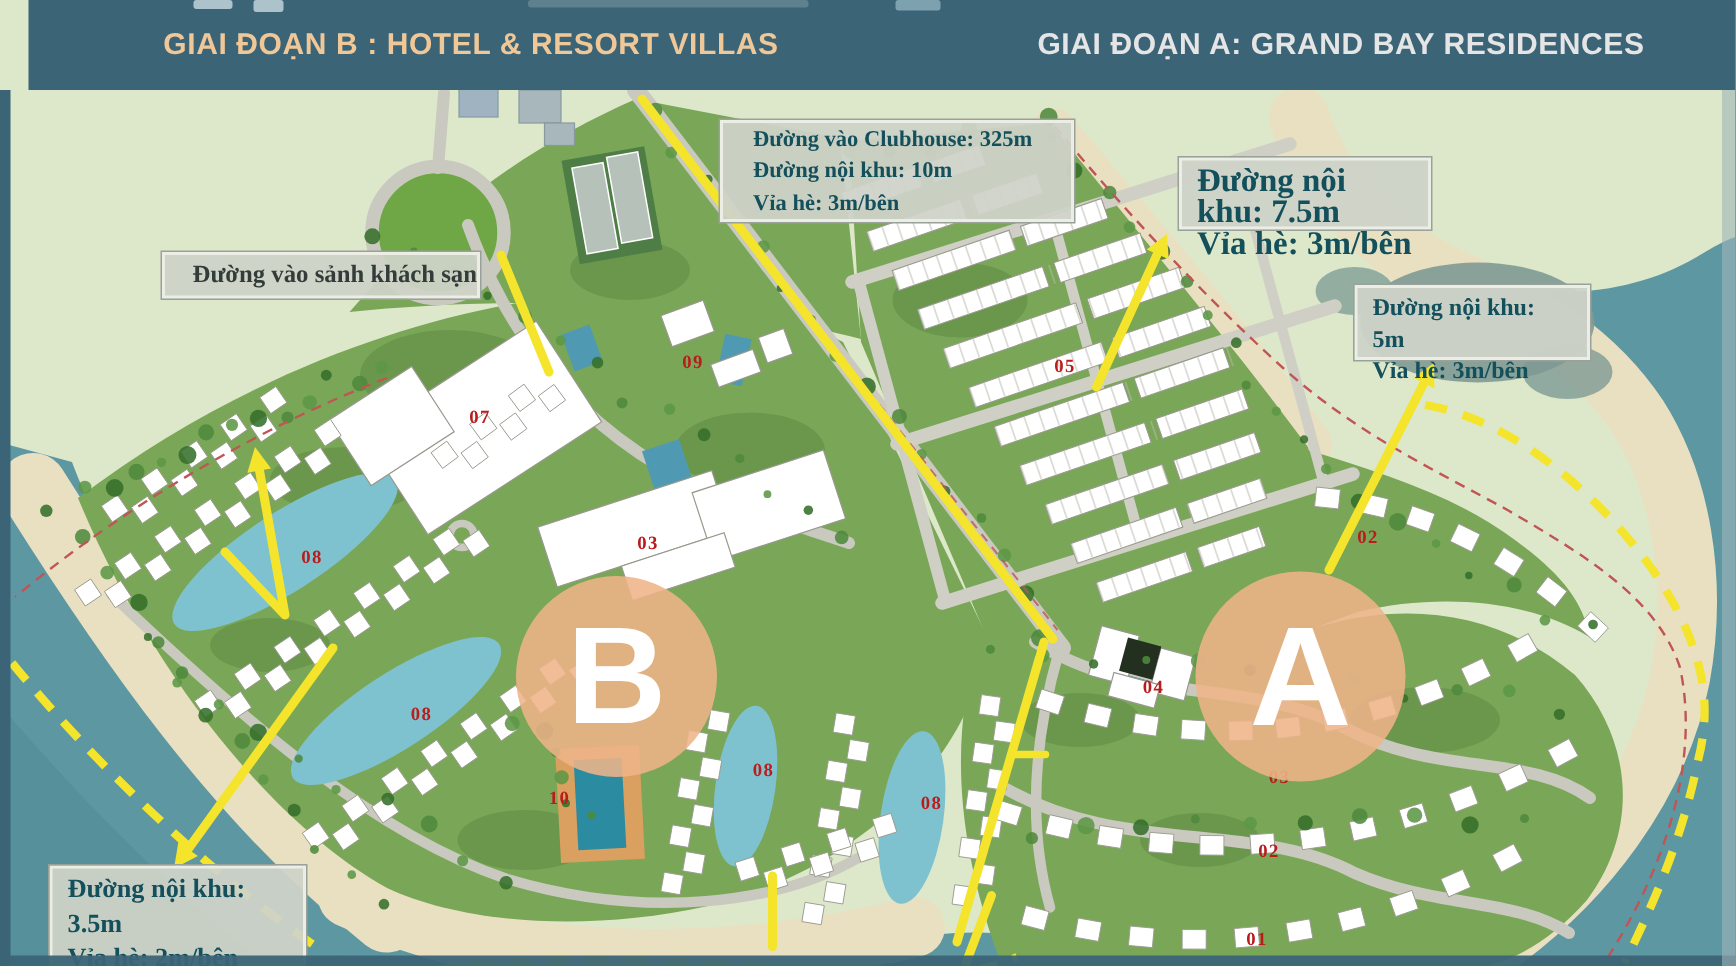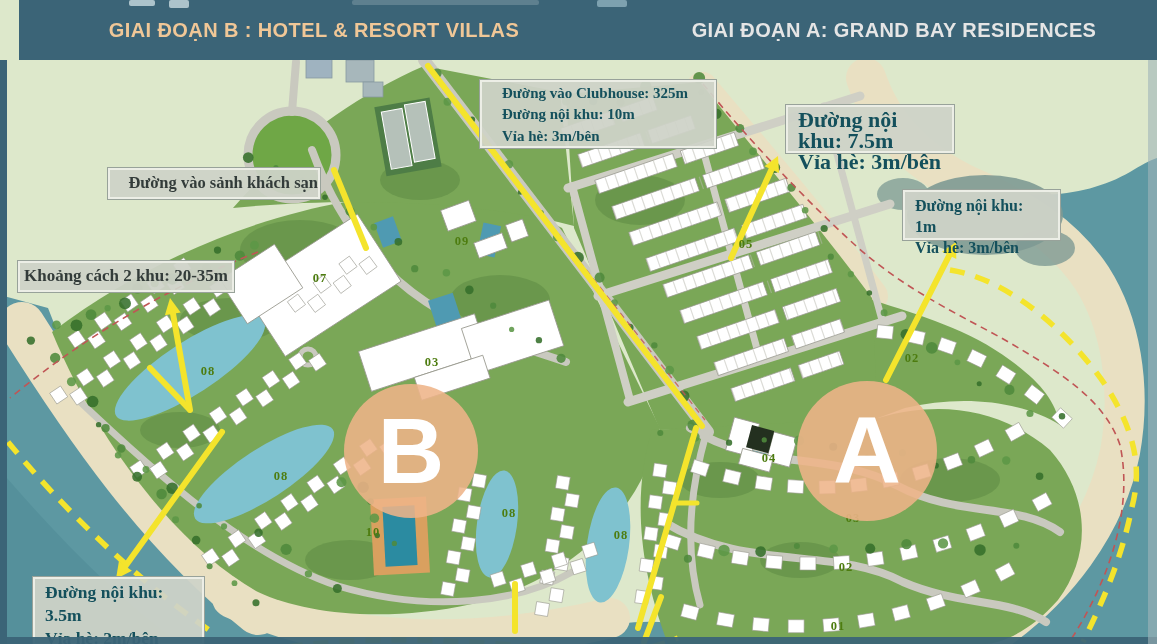--- a/index.html
+++ b/index.html
@@ -23,21 +23,21 @@
   .map-label.gray-text{color:#333c3a;}
 
   
   .phase-circle{position:absolute;z-index:20;border-radius:50%;
                 background:rgba(238,180,137,.88);
                 display:flex;align-items:center;justify-content:center;
                 color:#fff;font-weight:700;}
   
   .zone-num{position:absolute;z-index:15;width:26px;text-align:center;
             font-family:"Liberation Serif",serif;font-weight:700;font-size:12.5px;
-            color:#4d7c0f;letter-spacing:1px;}
+            color:#b91c1c;letter-spacing:1px;}
 
   
   .edge{position:absolute;z-index:35;}
 </style>
 </head>
 <body>
 
 <div id="stage">
 
   <svg id="map" viewBox="0 0 1157 644">
@@ -497,21 +497,21 @@
       <polygon points="170,298 180.7,312.4 164.9,315.2"></polygon>
       <polygon points="116,579 118.9,561.3 131.9,570.7"></polygon>
       <polygon points="778,156 779.1,172.9 764.5,166.3"></polygon>
       <polygon points="956,242 956.3,259 942.1,251.8"></polygon>
     </g>
   </svg>
 
   <span class="zone-num" style="left:307px;top:271px">07</span>
   <span class="zone-num" style="left:449px;top:234px">09</span>
   <span class="zone-num" style="left:419px;top:355px">03</span>
-  <span class="zone-num" style="left:733px;top:237px">05</span>
+  <span class="zone-num" style="left:697px;top:237px">05</span>
   <span class="zone-num" style="left:899px;top:351px">02</span>
   <span class="zone-num" style="left:756px;top:451px">04</span>
   <span class="zone-num" style="left:840px;top:511px">03</span>
   <span class="zone-num" style="left:833px;top:560px">02</span>
   <span class="zone-num" style="left:825px;top:619px">01</span>
   <span class="zone-num" style="left:195px;top:364px">08</span>
   <span class="zone-num" style="left:268px;top:469px">08</span>
   <span class="zone-num" style="left:496px;top:506px">08</span>
   <span class="zone-num" style="left:608px;top:528px">08</span>
   <span class="zone-num" style="left:360px;top:525px">10</span>
@@ -529,27 +529,26 @@
     <div>Đường nội khu: 10m</div>
     <div>Vỉa hè: 3m/bên</div>
   </div>
 
   <div class="map-label" style="left:775px;top:105px;width:168px;height:48px;font-size:22px;line-height:21px;padding:2px 10px;margin-left:11px;">
     <div>Đường nội khu: 7.5m</div>
     <div>Vỉa hè: 3m/bên</div>
   </div>
 
   <div class="map-label" style="left:903px;top:190px;width:157px;height:50px;font-size:16px;line-height:21px;padding:3px 10px;">
-    <div>Đường nội khu: 1m</div>
+    <div>Đường nội khu: 5m</div>
     <div>Vỉa hè: 3m/bên</div>
   </div>
 
   <div class="map-label gray-text center" style="left:108px;top:168px;width:212px;height:31px;font-size:16.5px;line-height:26px;text-align:right;">Đường vào sảnh khách sạn</div>
 
-  <div class="map-label gray-text center" style="left:18px;top:261px;width:216px;height:31px;font-size:17px;line-height:26px;">Khoảng cách 2 khu: 20-35m</div>
 
   <div class="map-label" style="left:33px;top:577px;width:171px;height:68px;font-size:17.5px;line-height:23px;padding:2px 10px;">
     <div>Đường nội khu: 3.5m</div>
     <div>Vỉa hè: 2m/bên</div>
   </div>
 
 
   <div class="header-band" style="background: rgb(59, 100, 119);">
     <div class="deco-tab" style="left:110px;top:0;width:26px;height:6px;background:#b9cdd4;opacity:.9;"></div>
     <div class="deco-tab" style="left:150px;top:0;width:20px;height:8px;background:#b9cdd4;opacity:.9;"></div>

